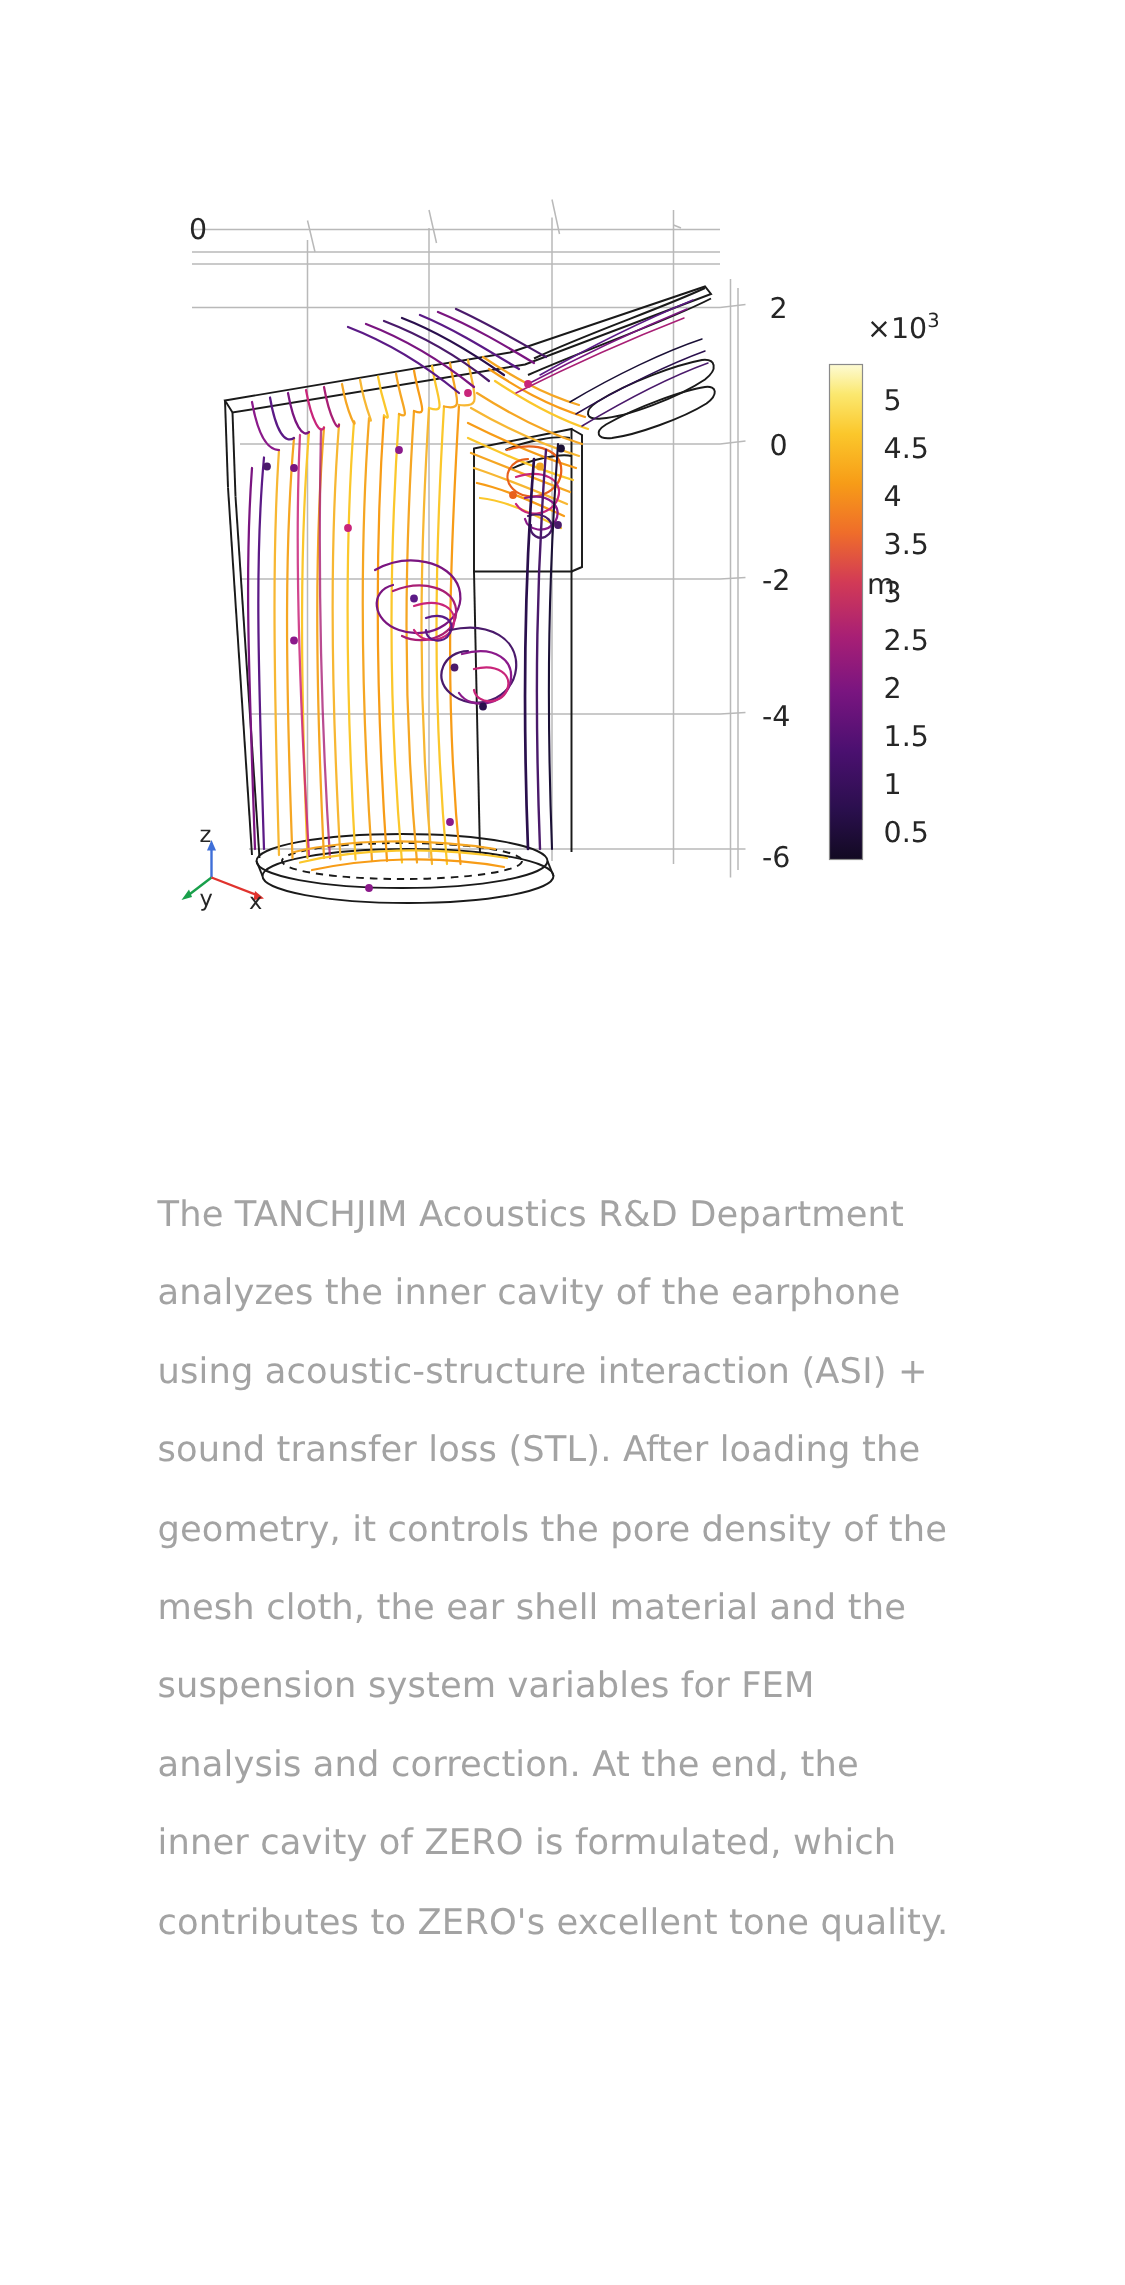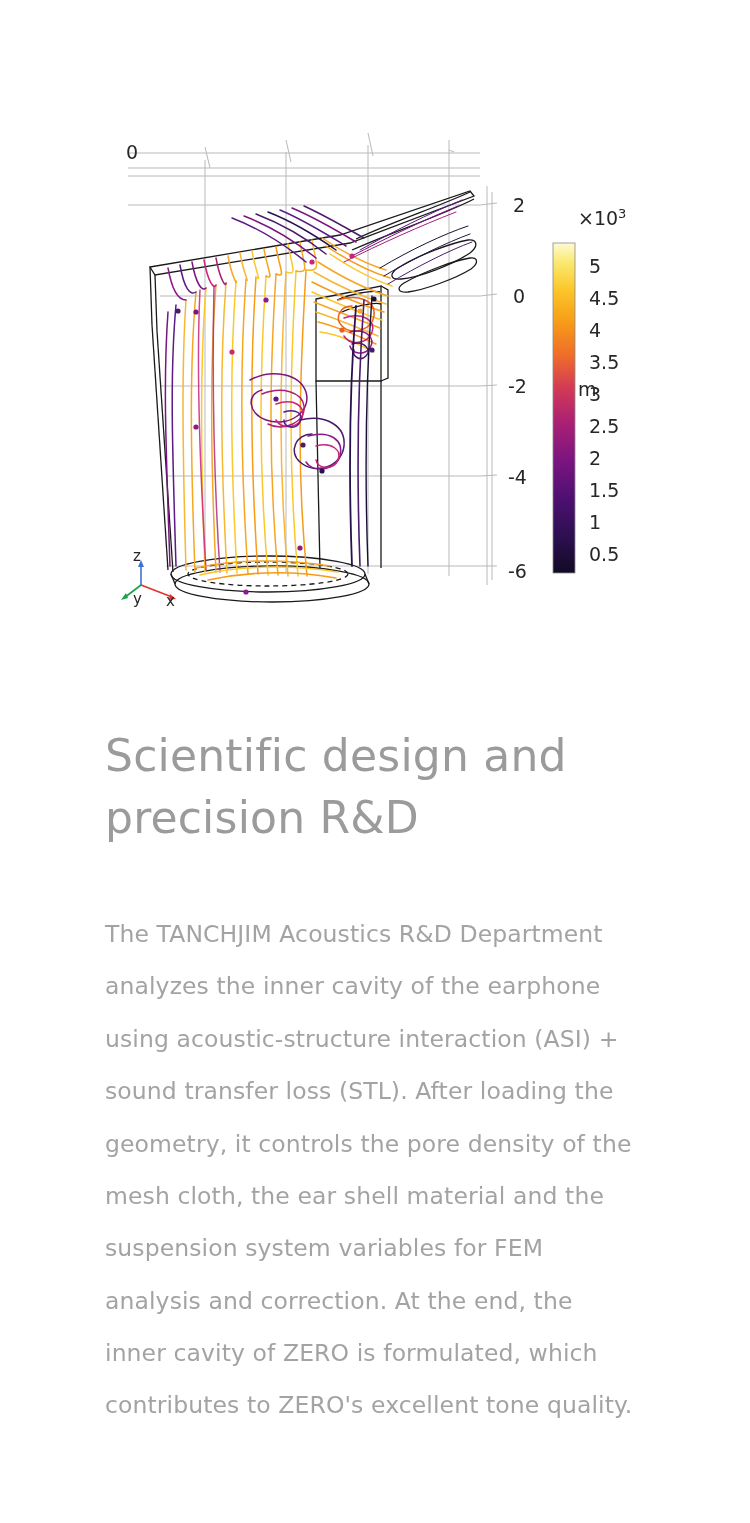--- a/index.html
+++ b/index.html
@@ -295,15 +295,14 @@
       <text class="axis-label" x="589" y="465" font-size="19">2</text>
       <text class="axis-label" x="589" y="497" font-size="19">1.5</text>
       <text class="axis-label" x="589" y="529" font-size="19">1</text>
       <text class="axis-label" x="589" y="561" font-size="19">0.5</text>
     </g>
 
   </svg>
 </div>
 
 <div id="copy">
-  <h2 id="headline">Scientific design and precision R&amp;D</h2>
   <p id="bodytext">The TANCHJIM Acoustics R&amp;D Department analyzes the inner cavity of the earphone using acoustic-structure interaction (ASI) + sound transfer loss (STL). After loading the geometry, it controls the pore density of the mesh cloth, the ear shell material and the suspension system variables for FEM analysis and correction. At the end, the inner cavity of ZERO is formulated, which contributes to ZERO's excellent tone quality.</p>
 </div>
 
 </body></html>

